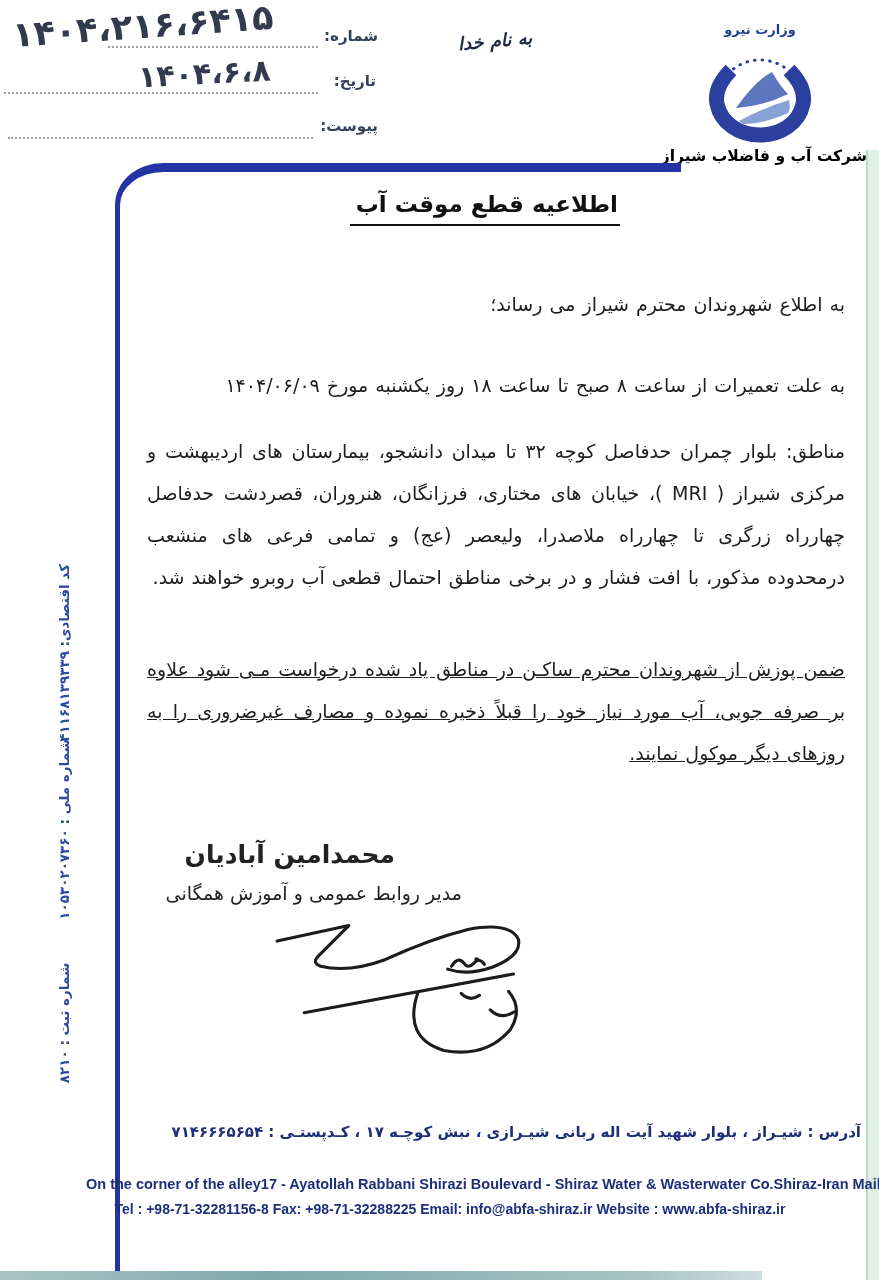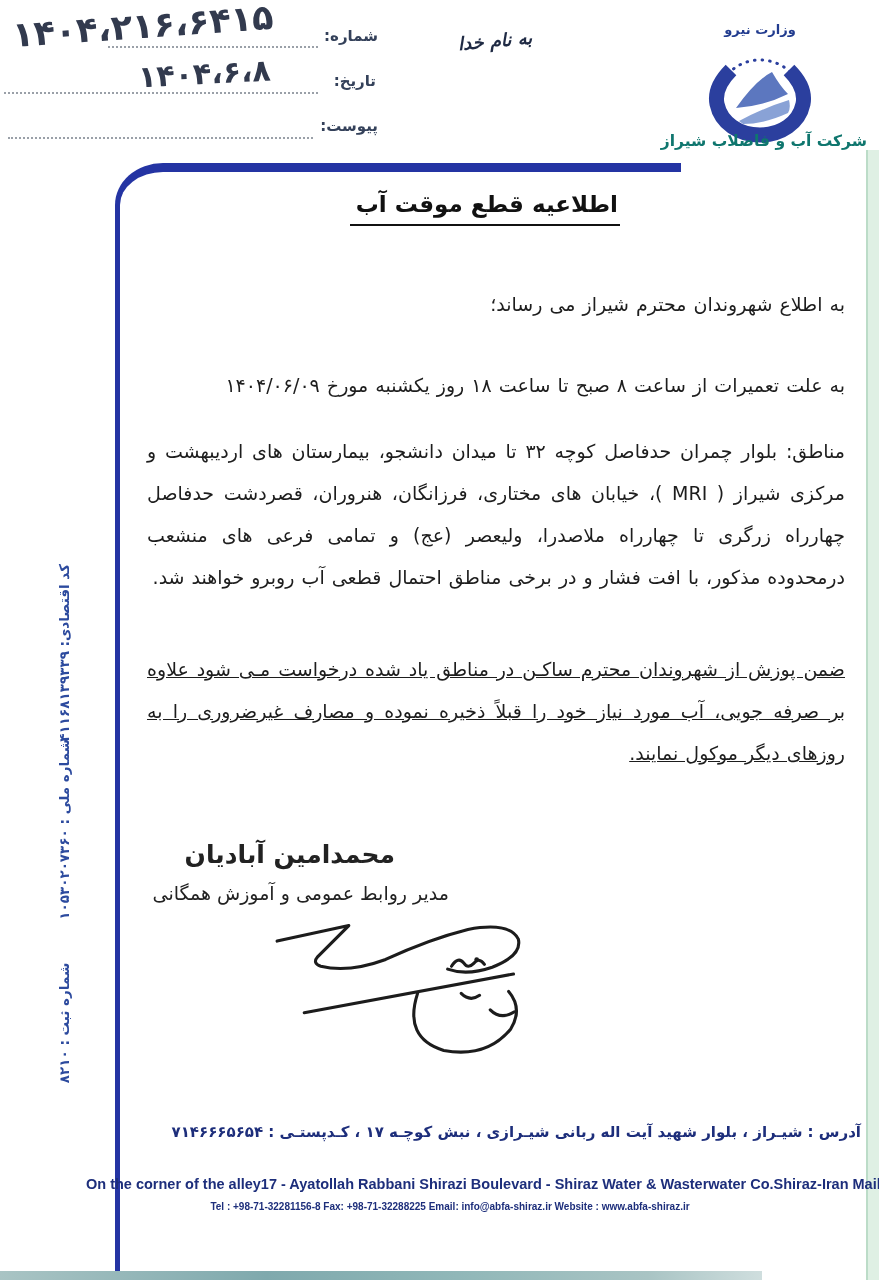--- a/index.html
+++ b/index.html
@@ -32,22 +32,22 @@
     direction:rtl; font-size:18px; font-style:italic; font-weight:600;
     color:#1f2a44; transform:rotate(-5deg);
   }
   
   .ministry{
     position:absolute; left:700px; top:22px; width:120px; text-align:center;
     direction:rtl; font-size:13px; font-weight:bold; color:#223c8f;
   }
   .logo{ position:absolute; left:706px; top:44px; }
   .company{
-    position:absolute; right:12px; top:132px; width:180px; text-align:center;
-    direction:rtl; font-size:15.5px; font-weight:bold; color:#0f766e;
+    position:absolute; right:12px; top:147px; width:180px; text-align:center;
+    direction:rtl; font-size:15.5px; font-weight:bold; color:#000000;
     white-space:nowrap;
   }
   
   .frame{
     position:absolute; left:115px; top:163px; width:561px; height:1100px;
     border-top:9px solid #2434a3; border-left:5px solid #2434a3;
     border-top-left-radius:48px 42px;
   }
   .edge-strip{
     position:absolute; left:866px; top:150px; width:13px; height:1130px;
@@ -71,21 +71,21 @@
   .p-salute { top:283px; text-align:right; }
   .p-timing { top:364px; text-align:right; }
   .p-areas  { top:430px; text-align:justify; }
   .p-request{ top:648px; text-align:justify;text-decoration:underline; }
   
   .sig-name{
     position:absolute; right:484px; top:840px; direction:rtl;
     font-size:25px; color:#222; white-space:nowrap;font-weight:bold;
   }
   .sig-role{
-    position:absolute; right:430px; top:882px; direction:rtl;
+    position:absolute; right:417px; top:882px; direction:rtl;
     font-size:19px; color:#222; white-space:nowrap;
   }
   .sig-svg{ position:absolute; left:250px; top:912px; }
   
   .side-code{
     position:absolute; direction:rtl; white-space:nowrap; text-align:center;
     color:#2c4a9e; font-size:13.5px; font-weight:bold;
     transform:rotate(-90deg); transform-origin:center center;
   }
   .code-economic{ left:-22px; top:642px; width:172px; }
@@ -96,21 +96,21 @@
     position:absolute; direction:rtl; color:#1d2e7b; font-weight:bold;
     font-size:15px; white-space:nowrap;margin-top:8px;
   }
   .footer-fa1{ right:18px;  top:1115px; }
   .footer-fa2{ right:124px; top:1146px; }
   .footer-en{
     position:absolute; color:#1d2e7b; font-weight:bold;
     font-family:"Liberation Sans", sans-serif; white-space:nowrap;
   }
   .footer-en1{ left:86px;  top:1176px; font-size:14.5px; }
-  .footer-en2{ left:100px; top:1201px; width:700px; text-align:center; font-size:10px; }
+  .footer-en2{ left:100px; top:1201px; width:700px; text-align:center; font-size:14px; }
 </style>
 </head>
 <body>
 
 <div class="page">
 
   <div class="hand hand-number">۱۴۰۴،۲۱۶،۶۴۱۵</div>
   <div class="hand hand-date">۱۴۰۴،۶،۸</div>
   <div class="field-label label-number">شماره:</div>
   <div class="field-label label-date">تاریخ:</div>

